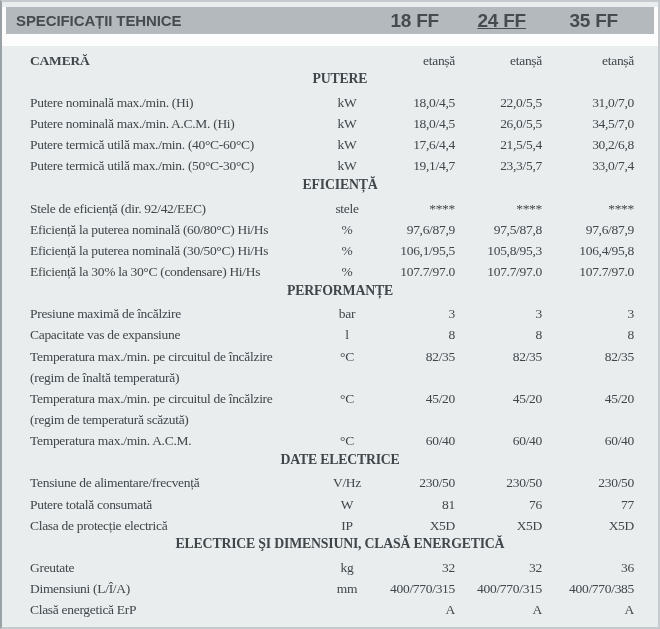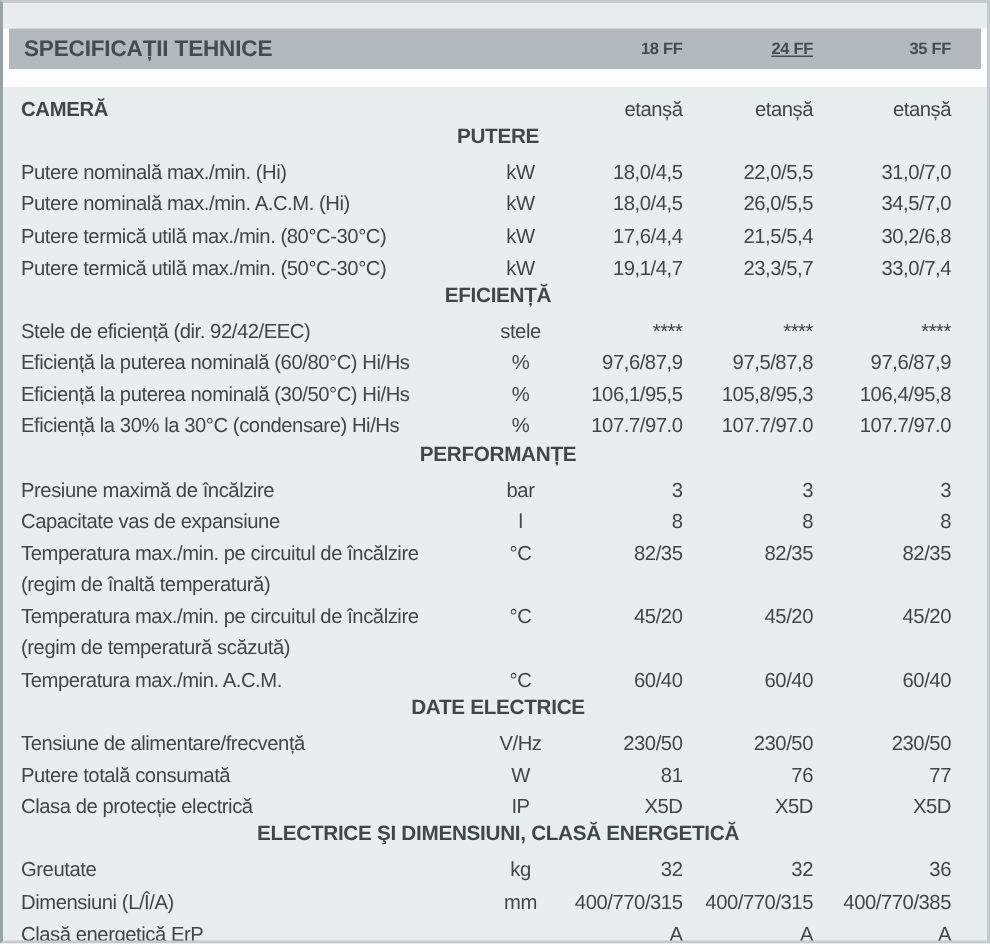--- a/index.html
+++ b/index.html
@@ -21,58 +21,59 @@
     border:2px solid var(--c-border);
     border-left-color:var(--c-border-left);
     background:var(--c-body);
     overflow:hidden;
   }
   .top-strip{
     height:39px;
     background:var(--c-topstrip);
   }
   .header-bar{
-    margin:17px 4px 0 4px;
+    margin:5px 4px 0 4px;
     height:27px;
     background:var(--c-bar);
     display:flex;
     align-items:center;
-    padding-right:20px;
+    padding-right:36px;
     box-sizing:border-box;
   }
   .header-bar .title{
     flex:1;
     padding-left:10px;
     font-weight:bold;
     font-size:15px;
     letter-spacing:-0.1px;
     color:var(--c-bar-text);
   }
   .hcol{
     font-weight:bold;
-    font-size:11px;
+    font-size:19px;
     letter-spacing:-0.2px;
     color:var(--c-bar-text);
     text-align:right;
   }
   .hcol.c1{width:73px;}
   .hcol.c2{width:87px;text-decoration:underline;}
   .hcol.c3{width:92px;}
   .tbody{
     padding-top:4px;
   }
   .row{
     display:flex;
     align-items:center;
     height:21.15px;
-    padding-left:12px;
+    padding-left:28px;
     padding-right:24px;
     box-sizing:border-box;
     font-size:13.5px;
     letter-spacing:-0.3px;
+    font-family:Liberation Serif, serif;
   }
   .row .label{
     flex:1;
     white-space:nowrap;
     overflow:hidden;
   }
   .row .label.bold{font-weight:bold;letter-spacing:-0.2px;}
   .row .unit{
     width:70px;
     text-align:center;
@@ -136,21 +137,21 @@
     <span class="val v3">31,0/7,0</span>
   </div>
       <div class="row">
     <span class="label">Putere nominală max./min. A.C.M. (Hi)</span>
     <span class="unit">kW</span>
     <span class="val v1">18,0/4,5</span>
     <span class="val v2">26,0/5,5</span>
     <span class="val v3">34,5/7,0</span>
   </div>
       <div class="row">
-    <span class="label">Putere termică utilă max./min. (80°C-30°C)</span>
+    <span class="label">Putere termică utilă max./min. (40°C-60°C)</span>
     <span class="unit">kW</span>
     <span class="val v1">17,6/4,4</span>
     <span class="val v2">21,5/5,4</span>
     <span class="val v3">30,2/6,8</span>
   </div>
       <div class="row">
     <span class="label">Putere termică utilă max./min. (50°C-30°C)</span>
     <span class="unit">kW</span>
     <span class="val v1">19,1/4,7</span>
     <span class="val v2">23,3/5,7</span>

